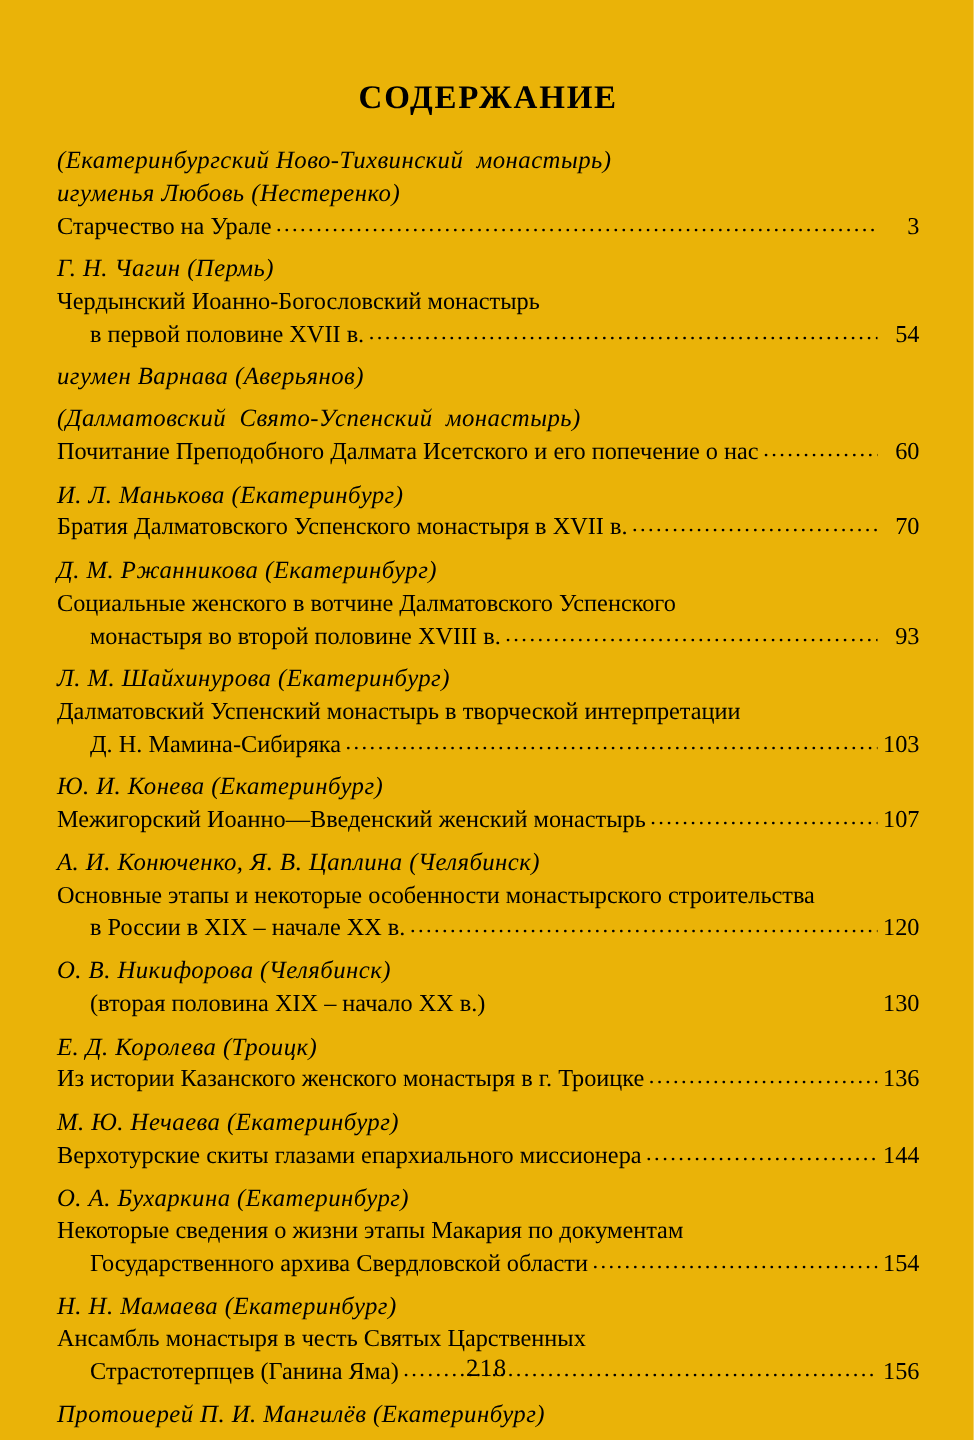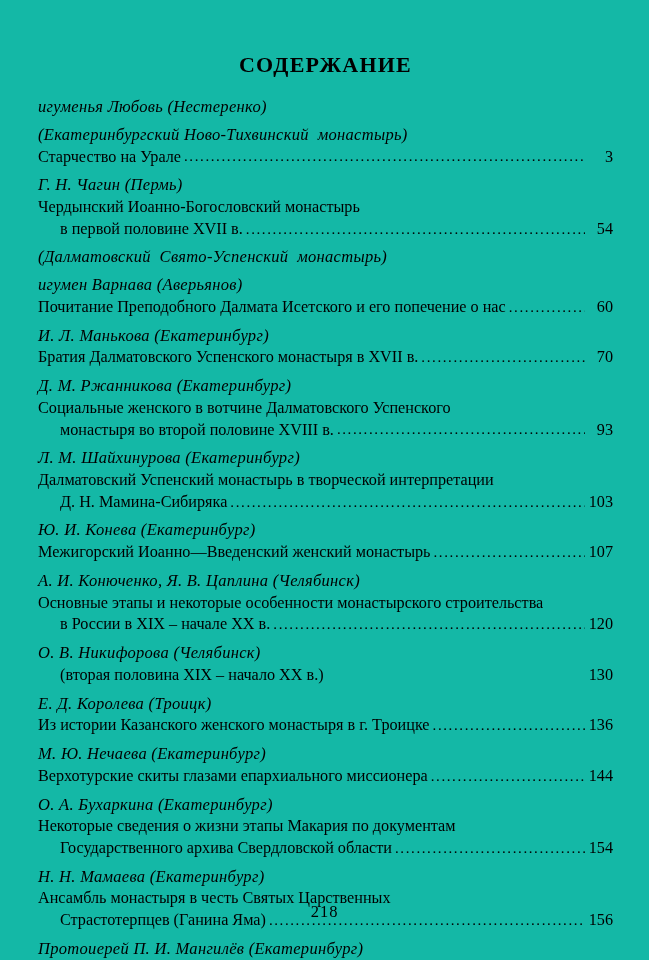--- a/index.html
+++ b/index.html
@@ -13,21 +13,21 @@
     font-family: "Liberation Serif", serif;
     color: #000000;
     position: relative;
     overflow: hidden;
   }
   .page {
     position: absolute;
     left: 0; top: 0;
     width: 649px;
     height: 960px;
-    background: #14b8a6;
+    background: #eab308;
   }
   .content {
     position: absolute;
     left: 38px;
     top: 52px;
     width: 575px;
   }
   .toc-title {
     text-align: center;
     font-size: 22px;
@@ -61,21 +61,21 @@
   }
   .entry-line {
     display: block;
     position: relative;
   }
   .entry-line.indent {
     padding-left: 22px;
   }
   .title-with-dots {
     display: flex;
-    align-items: center;
+    align-items: flex-start;
     width: 100%;
   }
   .ttext {
     white-space: pre;
   }
   .dots {
     flex: 1 1 auto;
     overflow: hidden;
     white-space: nowrap;
     margin: 0 2px 0 3px;
@@ -106,44 +106,44 @@
     letter-spacing: 1px;
   }
 </style>
 </head>
 <body>
 
 <div class="page">
   <div class="content">
     <h1 class="toc-title">СОДЕРЖАНИЕ</h1>
     <div id="toc-list">
+        <div class="author author-sub">(Екатеринбургский Ново-Тихвинский  монастырь)</div>
         <div class="author first">игуменья Любовь (Нестеренко)</div>
-        <div class="author author-sub">(Екатеринбургский Ново-Тихвинский  монастырь)</div>
         <div class="entry">
           <div class="entry-line">
             <div class="title-with-dots">
               <span class="ttext">Старчество на Урале</span>
               <span class="dots"></span>
               <span class="page-num">3</span>
             </div>
           </div>
         </div>
         <div class="author">Г. Н. Чагин (Пермь)</div>
         <div class="entry">
           <div class="entry-line"><span class="ttext">Чердынский Иоанно-Богословский монастырь</span></div>
           <div class="entry-line indent">
             <div class="title-with-dots">
               <span class="ttext">в первой половине XVII в.</span>
               <span class="dots"></span>
               <span class="page-num">54</span>
             </div>
           </div>
         </div>
+        <div class="author">игумен Варнава (Аверьянов)</div>
         <div class="author author-sub">(Далматовский  Свято-Успенский  монастырь)</div>
-        <div class="author">игумен Варнава (Аверьянов)</div>
         <div class="entry">
           <div class="entry-line">
             <div class="title-with-dots">
               <span class="ttext">Почитание Преподобного Далмата Исетского и его попечение о нас</span>
               <span class="dots"></span>
               <span class="page-num">60</span>
             </div>
           </div>
         </div>
         <div class="author">И. Л. Манькова (Екатеринбург)</div>

